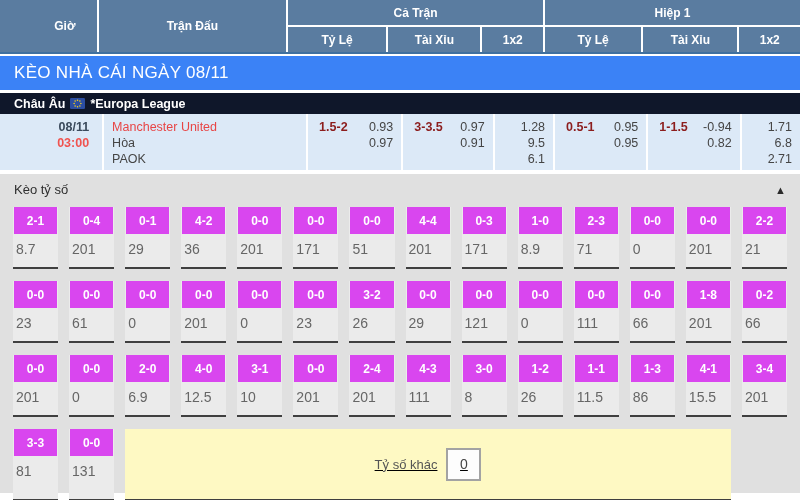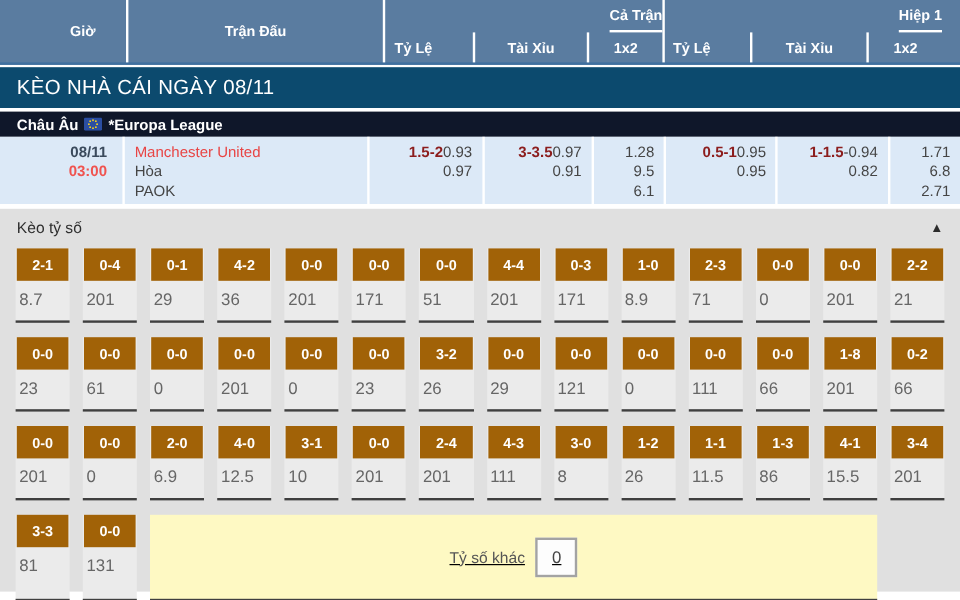--- a/index.html
+++ b/index.html
@@ -16,56 +16,56 @@
   .hdr .grp { display:flex; flex-direction:column; border-left:2px solid #fff; }
   .hdr .grp-top { height:27px; display:flex; align-items:center; justify-content:center;
     border-bottom:2px solid #fff; }
   .hdr .grp-bottom { flex:1; display:flex; }
   .hdr .sub { display:flex; align-items:center; justify-content:center; }
   .hdr .sub + .sub { border-left:2px solid #fff; }
 
   .w-time{width:72px;margin-left:33px;} .w-match{width:214px;}
   .w-hcp{width:99px;} .w-ou{width:95px;} .w-1x2{width:63px;}
   .w-hcp2{width:97px;} .w-ou2{width:97px;} .w-1x22{width:63px;}
-  .w-grp{width:233px;align-items:flex-end;}
-
-  
-  .banner { margin-top:2px; height:34px; background:#0c4a6e; color:#fff;
+  .w-grp{width:257px;}
+
+  
+  .banner { margin-top:2px; height:34px; background:#3b82f6; color:#fff;
     display:flex; align-items:center; padding-left:14px; font-size:17px;
     letter-spacing:.3px; }
 
   
   .league { margin-top:3px; height:21px; background:#0f172a; color:#fff;
     display:flex; align-items:center; padding-left:14px; font-size:12.5px;
     font-weight:700; gap:5px; }
   .flag { display:inline-block; line-height:0; }
 
   
   .match { height:56px; background:#dce9f7; display:flex; font-size:12.5px;
     color:#454545; }
   .match .col { padding-top:5px; line-height:16px; }
   .match .col + .col { border-left:2px solid #fff; }
   .col-time { text-align:right; padding-right:13px; color:#3b4a5c; font-weight:700; }
   .time-red { color:#f0534f; }
   .col-teams { padding-left:8px; }
   .team-home { color:#e84545; }
-  .oddcol { display:flex; justify-content:flex-end; padding-left:6px; padding-right:8px; }
+  .oddcol { display:flex; justify-content:space-between; padding-left:11px; padding-right:8px; }
   .oddcol .line { color:#8c1d1d; font-weight:700; }
   .oddcol .vals { text-align:right; }
   .col-1x2 { text-align:right; padding-right:8px; }
 
   
   .score-section { margin-top:4px; background:#e0e0e0; height:319px; }
   .score-head { height:31px; display:flex; align-items:center;
     justify-content:space-between; padding:0 14px; font-size:13px; color:#2e2e2e; }
   .collapse { font-size:11px; color:#2b2b2b; cursor:pointer; }
   .score-grid { display:grid; grid-template-columns:repeat(14,1fr);
     column-gap:11px; row-gap:12px; padding:2px 13px 0 13px; }
   .score-cell { background:#ebebeb; height:62px; border-bottom:2px solid #3f3f3f; }
-  .score-box { margin:0 1px; height:27px; background:#a16207; color:#fff;
+  .score-box { margin:0 1px; height:27px; background:#d946ef; color:#fff;
     font-weight:700; font-size:12px; display:flex; align-items:center;
     justify-content:center; cursor:pointer; }
   .score-val { padding:7px 0 0 3px; font-size:14px; color:#666; }
   .wide-cell { grid-column:3 / 14; background:#fef9c3; border-bottom:2px solid #3f3f3f;
     display:flex; align-items:center; justify-content:center; gap:9px; height:72px;text-decoration:underline; }
   .other-label { font-size:13px; color:#555; }
   .other-box { width:35px; height:33px; background:#fdfdfd; border:2px solid #a3a3a3;
     display:flex; align-items:center; justify-content:center; font-size:14px;
     color:#444; }
 </style>

